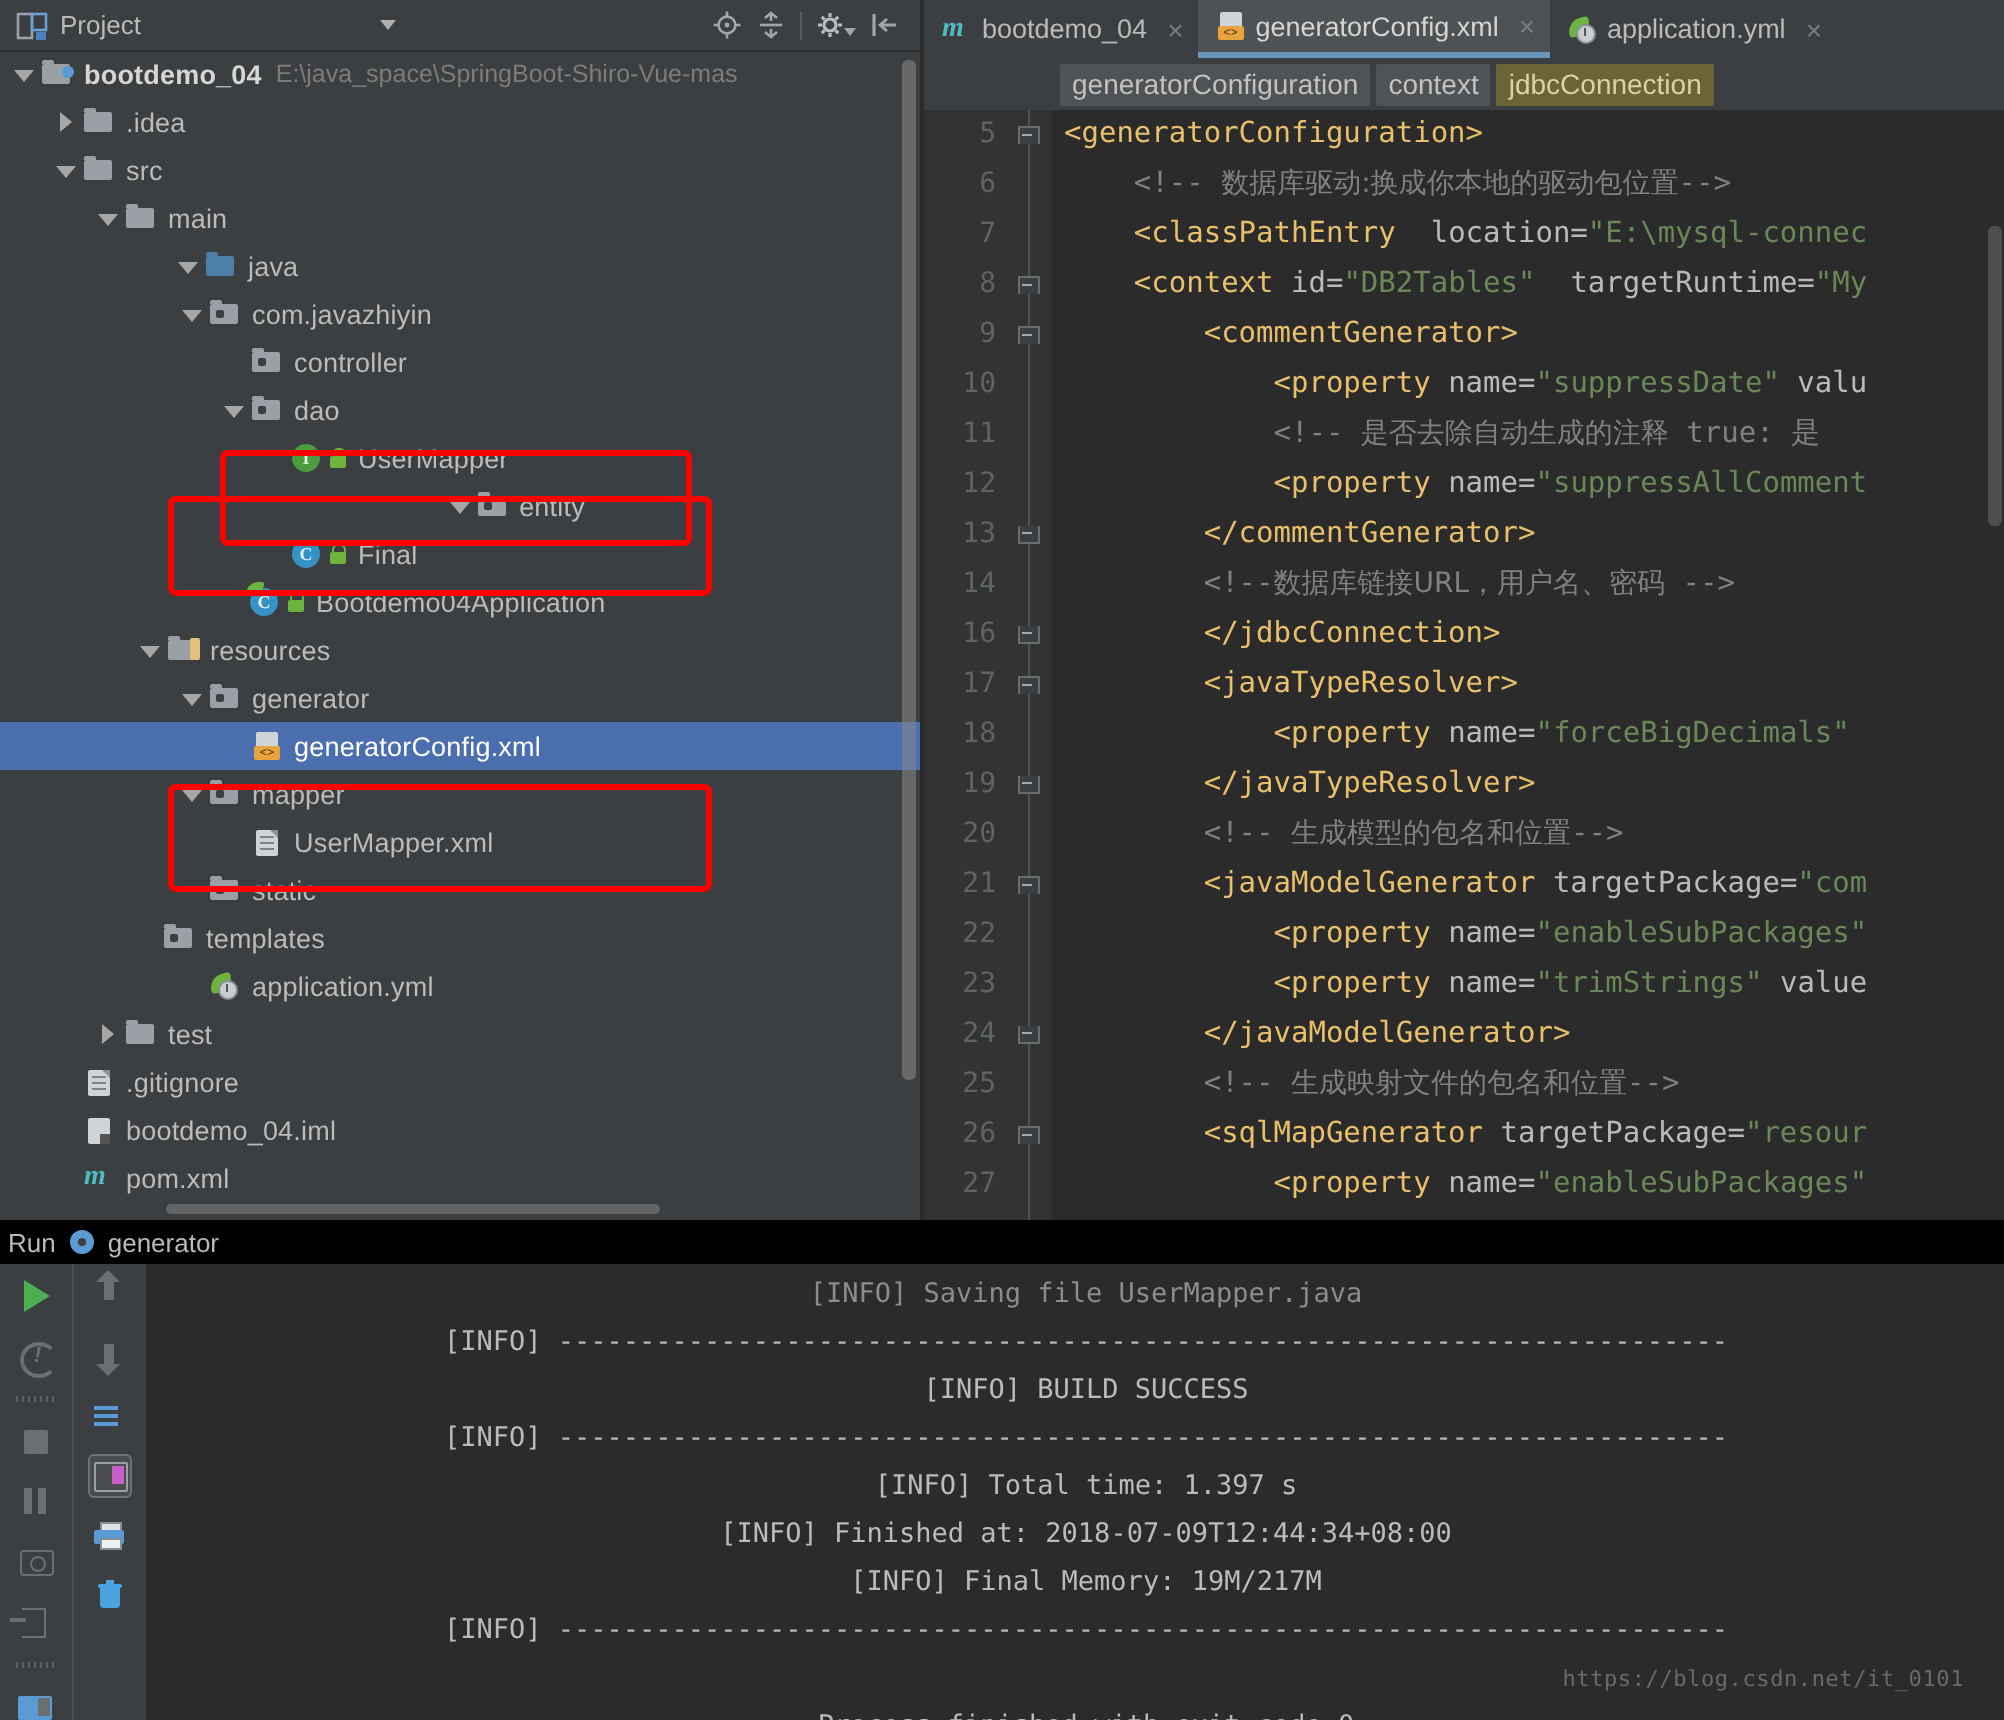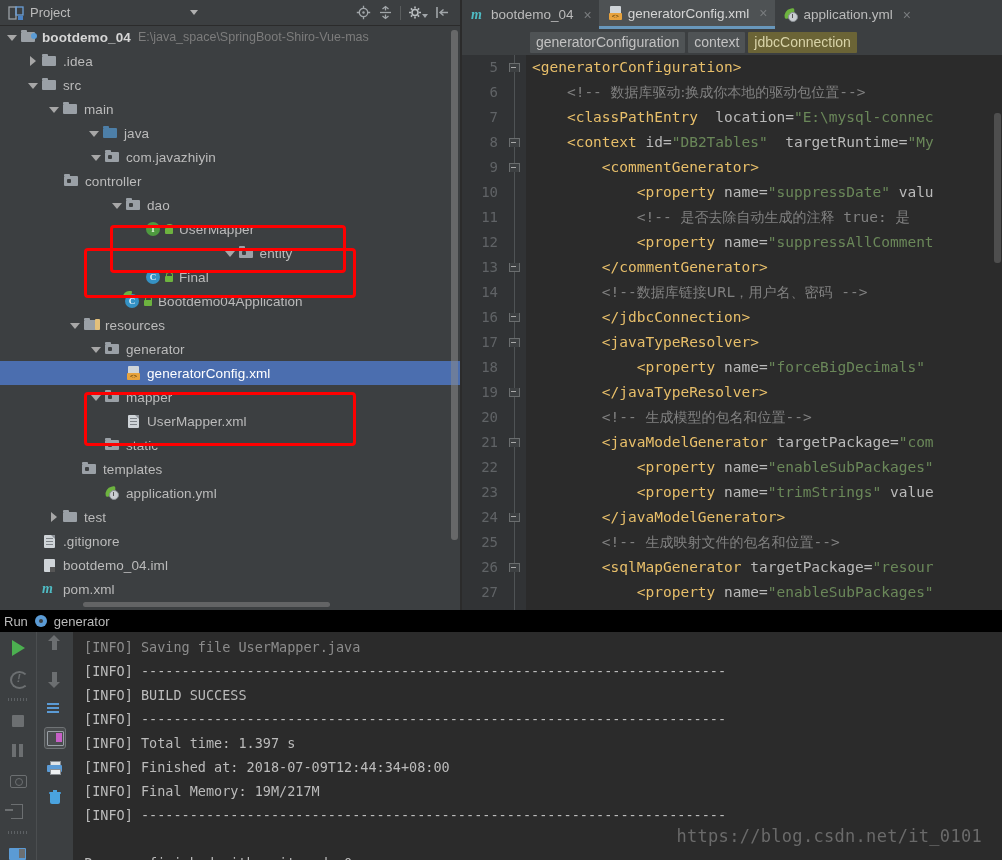--- a/index.html
+++ b/index.html
@@ -185,23 +185,23 @@
   .printer .ptop{position:absolute;left:3px;top:0;width:9px;height:5px;background:#dfe3e6;border:1px solid #8a8f94;}
   .printer .pout{position:absolute;left:3px;bottom:-1px;width:9px;height:4px;background:#eef1f3;border:1px solid #8a8f94;}
   .trash{position:absolute;left:4px;top:3px;width:12px;height:13px;}
   .trash .tb{position:absolute;left:1px;top:3px;width:10px;height:10px;background:#4aa3df;border-radius:0 0 2px 2px;}
   .trash .tl{position:absolute;left:0;top:1px;width:12px;height:2px;background:#4aa3df;border-radius:1px;}
   .trash .th{position:absolute;left:4px;top:-1px;width:4px;height:2px;background:#4aa3df;}
 
   .console{position:absolute;left:72px;top:0;right:0;bottom:0;overflow:hidden;
     font-family:"DejaVu Sans Mono","Liberation Mono",monospace;font-size:13.5px;color:#bbbbbb;
     padding:3px 0 0 12px;line-height:24px;white-space:pre;}
-  .cline{height:24px;}
+  .cline{height:24px;text-align:center;}
   .cline.faded{color:#8c8c8c;}
-  .watermark{position:absolute;right:20px;bottom:14px;color:#6a6a6a;font-size:17px;
+  .watermark{position:absolute;right:20px;bottom:14px;color:#6a6a6a;font-size:11px;
     font-family:"DejaVu Sans Mono","Liberation Mono",monospace;letter-spacing:.3px;}
 </style>
 </head>
 <body>
 
 <div class="app">
 
   <div class="proj-panel">
     <div class="proj-header">
       <span class="ph-icon">
@@ -283,21 +283,21 @@
           </span>
           <span class="lbl">java</span>
         </div>
         <div class="row" style="padding-left: 90px;">
           <span class="arrow down"></span>
           <span class="ico">
             <i class="fold pkg"></i>
           </span>
           <span class="lbl">com.javazhiyin</span>
         </div>
-        <div class="row" style="padding-left: 49px;">
+        <div class="row" style="padding-left: 111px;">
           <span class="arrow none"></span>
           <span class="ico">
             <i class="fold pkg"></i>
           </span>
           <span class="lbl">controller</span>
         </div>
         <div class="row" style="padding-left: 111px;">
           <span class="arrow down"></span>
           <span class="ico">
             <i class="fold pkg"></i>

